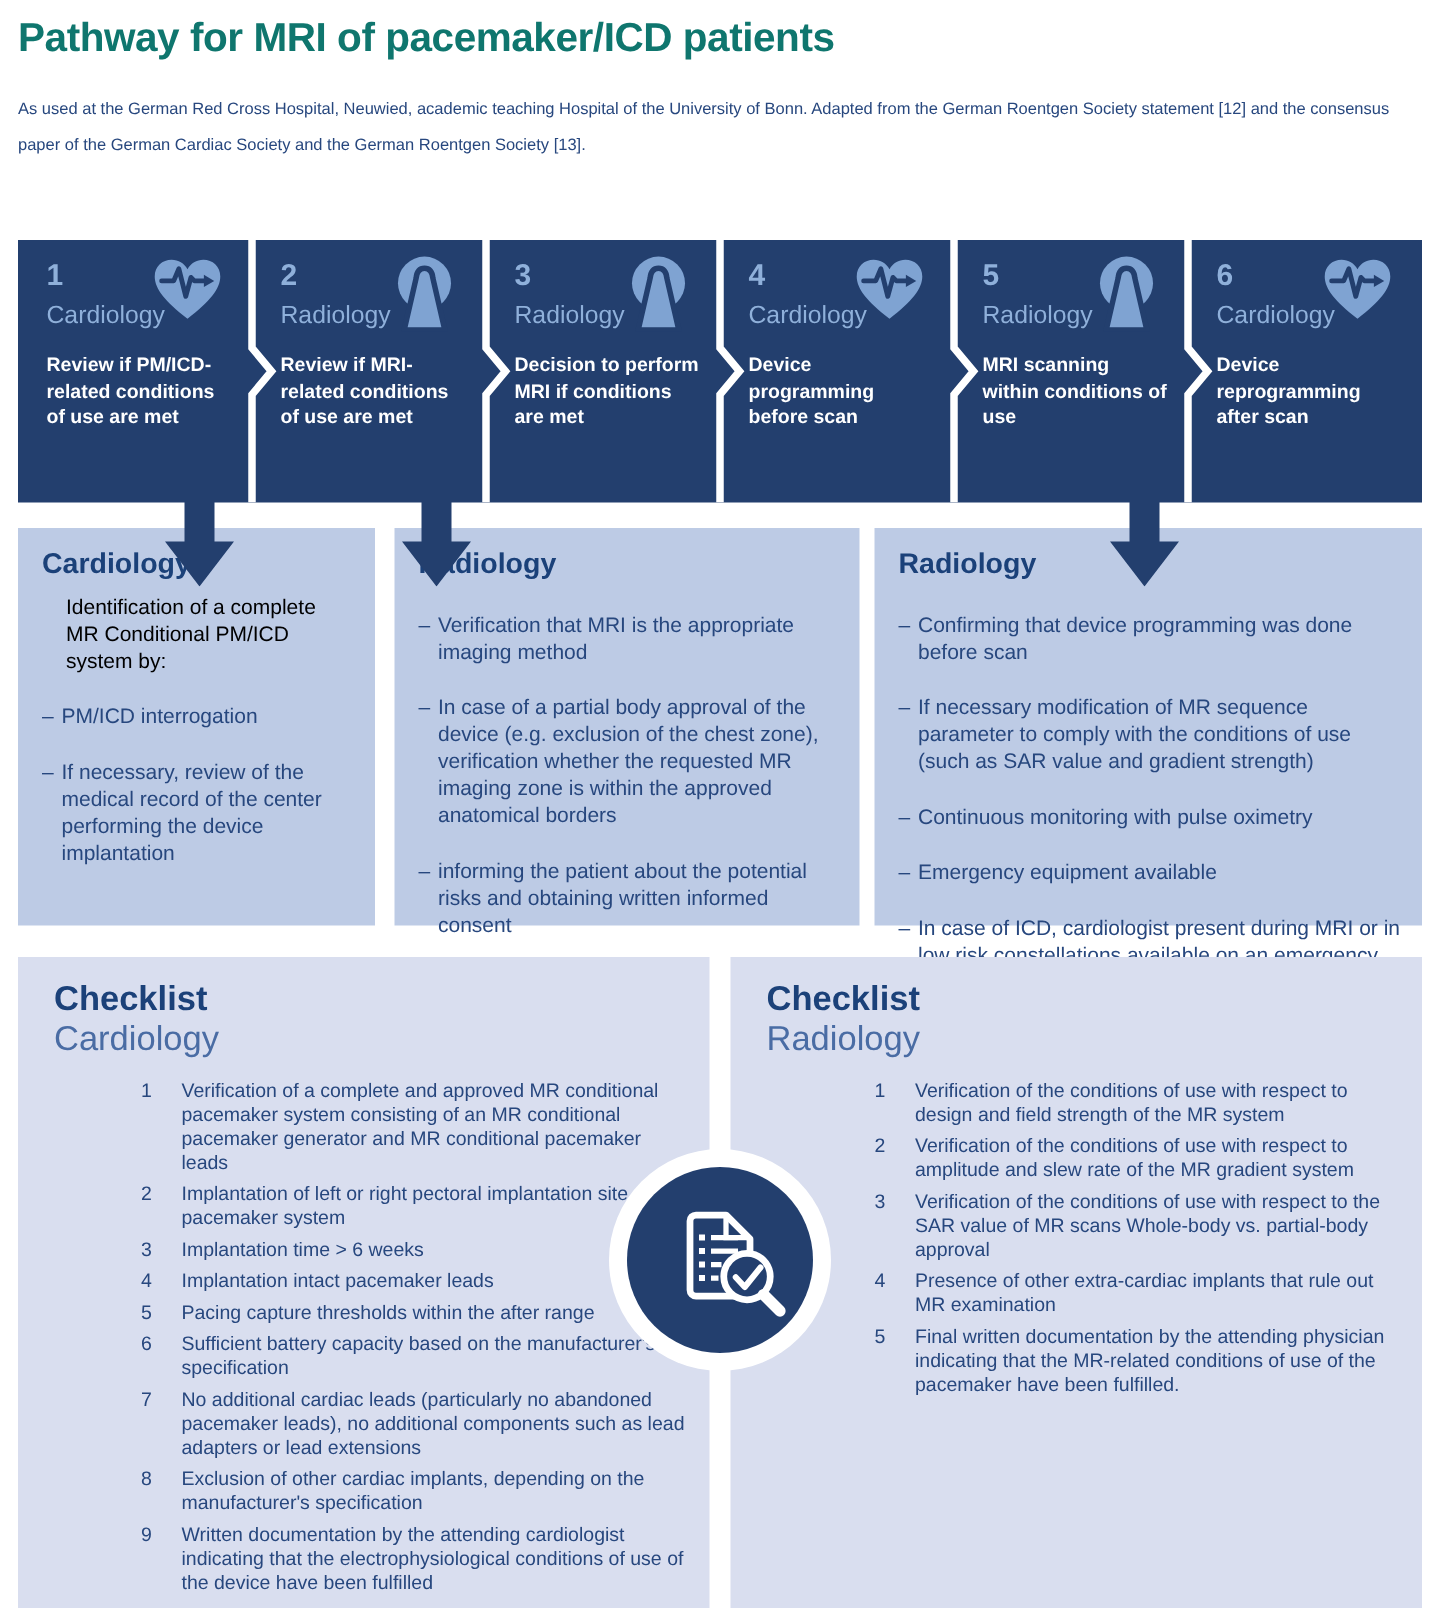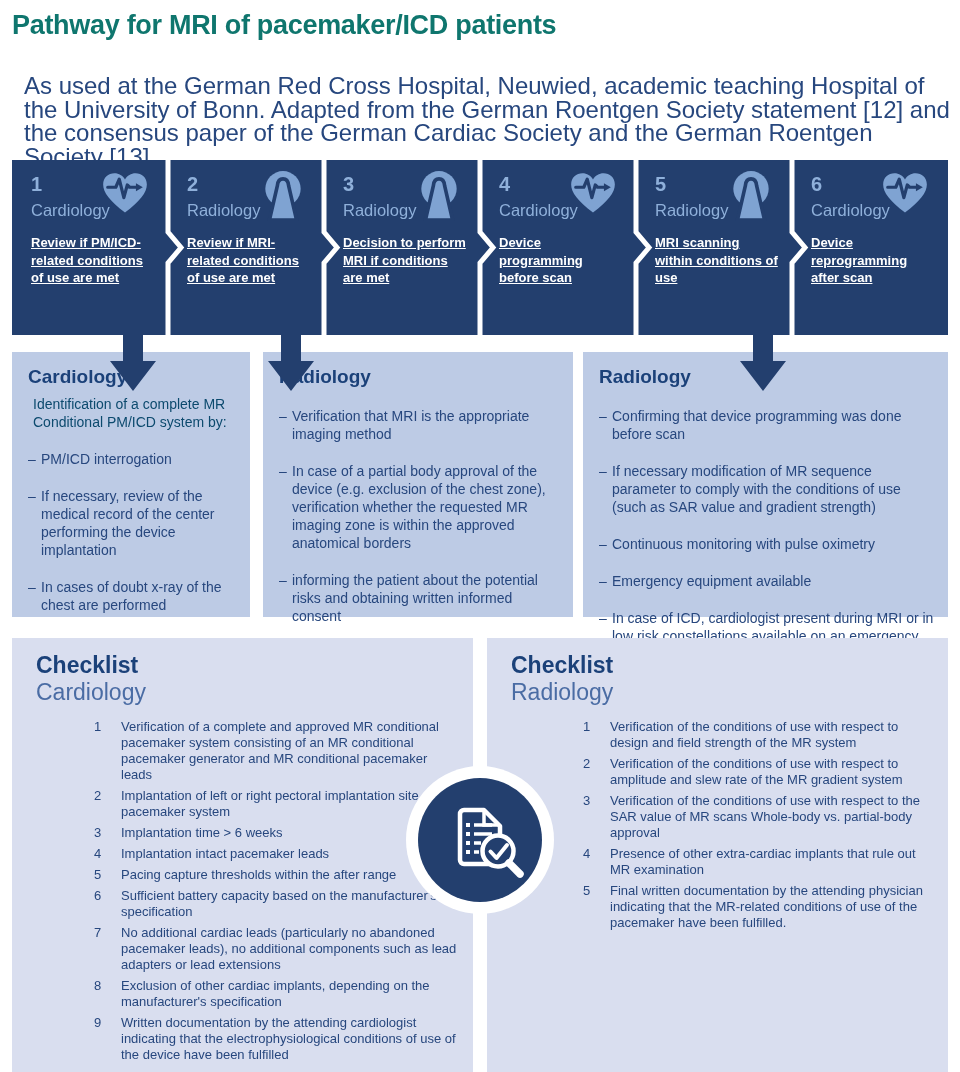--- a/index.html
+++ b/index.html
@@ -1,43 +1,43 @@
 <!DOCTYPE html>
 <html><head>
 <meta charset="utf-8">
 <style>
   html,body{margin:0;padding:0;background:#fff;}
   .page{position:relative;width:960px;height:1072px;background:#fff;overflow:hidden;
         font-family:"Liberation Sans",sans-serif;}
   
   .title{position:absolute;left:12px;top:10px;margin:0;font-size:27px;font-weight:bold;
          color:#0f766e;letter-spacing:-0.3px;}
-  .subtitle{position:absolute;left:12px;top:62px;width:930px;margin:12px;font-size:24px;
+  .subtitle{position:absolute;left:12px;top:62px;width:930px;margin:0;font-size:11px;
             line-height:23.5px;color:#27477E;}
   
   .steps{position:absolute;left:12px;top:160px;width:936px;height:175px;background:#233F6E;}
   .steps-flex{display:flex;width:100%;height:100%;}
   .step{width:156px;box-sizing:border-box;position:relative;padding:13px 10px 0 19px;}
   .step-num{font-size:20px;font-weight:bold;color:#8FB0DA;line-height:1.1;}
   .step-name{font-size:16.5px;color:#8FB0DA;margin-top:6px;}
   .step-desc{margin-top:14px;font-size:13px;font-weight:bold;color:#FFFFFF;line-height:17.5px;
-             padding-right:2px;text-decoration:underline;}
+             padding-right:2px;}
   .icon{position:absolute;top:12px;right:20px;}
   .icon.heart{width:46px;height:42px;}
   .icon.mri{width:46px;height:52px;top:9px;right:18px;}
   .separators{position:absolute;left:0;top:0;pointer-events:none;}
   
   .down-arrow{position:absolute;top:334px;width:46px;height:57px;z-index:5;}
   .down-arrow.a1{left:110px;} .down-arrow.a2{left:268px;} .down-arrow.a3{left:740px;}
   
   .panel{position:absolute;top:352px;height:265px;background:#BDCBE5;box-sizing:border-box;
          padding:14px 14px 0 16px;}
   .panel.p0{left:12px;width:238px;} .panel.p1{left:263px;width:310px;} .panel.p2{left:583px;width:365px;}
   .panel-title{margin:0;font-size:19px;font-weight:bold;color:#1B4179;}
-  .panel-intro{margin:7px 5px 0;font-size:14px;line-height:18px;color:#0c4a6e;}
+  .panel-intro{margin:7px 16px 0;font-size:14px;line-height:18px;color:#000000;}
   .bullets{list-style:none;margin:8px 0 0;padding:0;font-size:14px;line-height:18px;color:#27477E;}
   .bullet{position:relative;padding-left:13px;margin-top:19px;}
   .bullet::before{content:"–";position:absolute;left:0;top:0;}
   
   .checklist{position:absolute;top:638px;height:528px;width:461px;background:#D9DEEF;
              box-sizing:border-box;padding:14px 16px 0 24px;}
   .checklist.c0{left:12px;} .checklist.c1{left:487px;}
   .check-title{margin:0;font-size:23px;font-weight:bold;color:#1B4179;line-height:27px;}
   .check-subtitle{margin:0;font-size:23px;font-weight:normal;color:#4A6CA4;line-height:27px;}
   .check-items{list-style:none;margin:13px 0 0;padding:0;font-size:13px;line-height:16px;color:#27477E;}
@@ -142,21 +142,20 @@
   </div>
 
   <section class="panel p0">
     <h3 class="panel-title">Cardiology</h3>
     <p class="panel-intro">Identification of a complete MR Conditional PM/ICD system by:</p>
     <ul class="bullets">
   <li class="bullet">PM/ICD interrogation</li>
 
   <li class="bullet">If necessary, review of the medical record of the center performing the device implantation</li>
 
-  <li class="bullet">In cases of doubt x-ray of the chest are performed</li>
 </ul>
   </section>
   <section class="panel p1">
     <h3 class="panel-title">Radiology</h3>
 
     <ul class="bullets">
   <li class="bullet">Verification that MRI is the appropriate imaging method</li>
 
   <li class="bullet">In case of a partial body approval of the device (e.g. exclusion of the chest zone), verification whether the requested MR imaging zone is within the approved anatomical borders</li>
 

